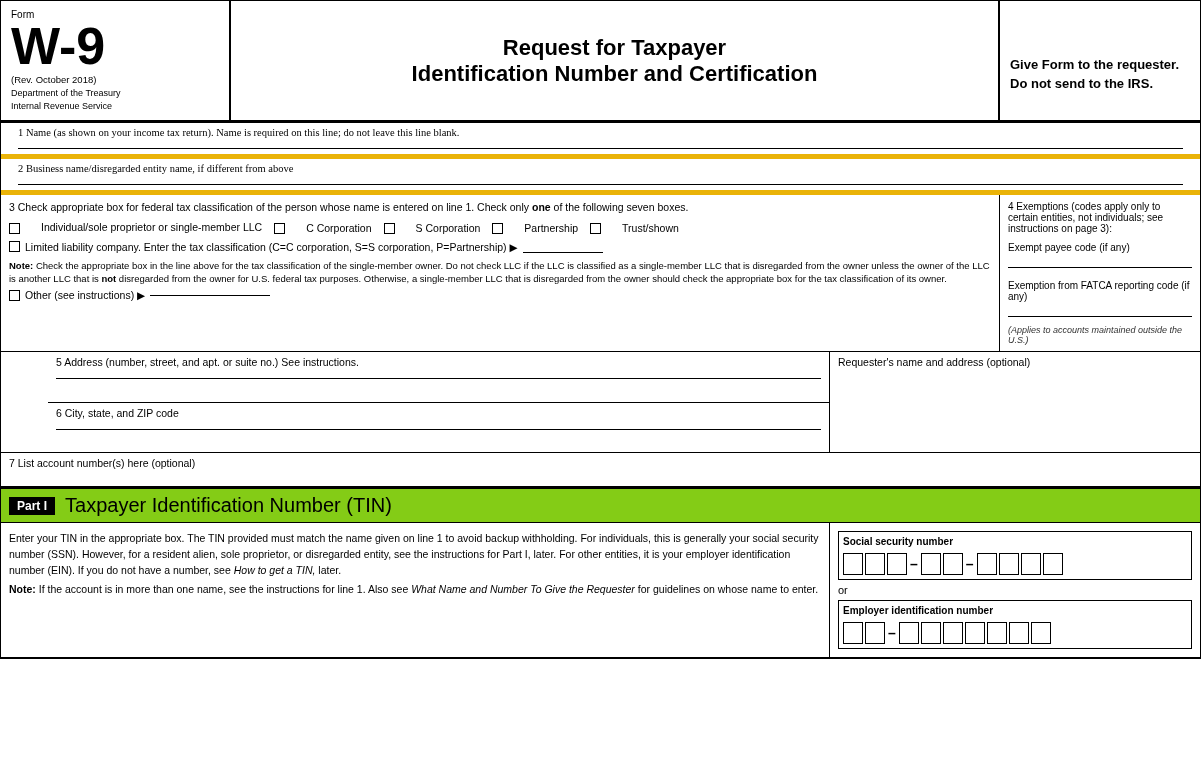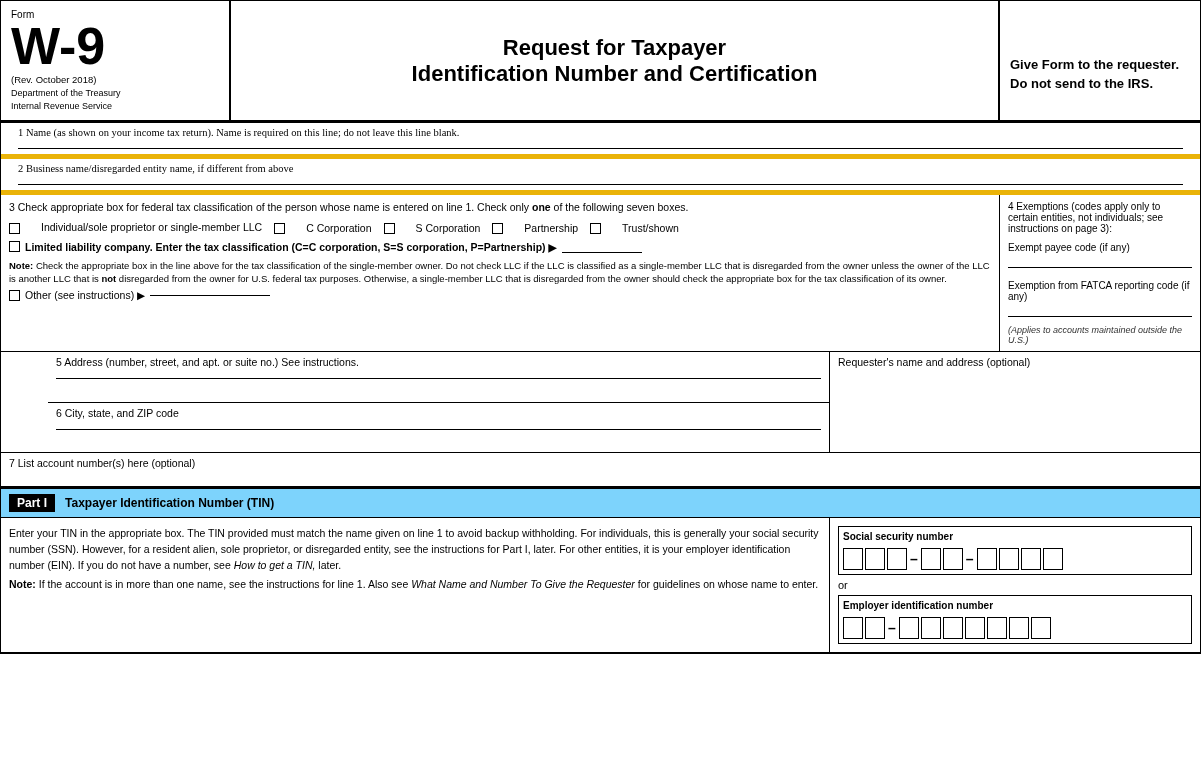--- a/index.html
+++ b/index.html
@@ -32,21 +32,21 @@
     .section-3 { flex: 1; border-right: 1px solid #000; padding: 6px 8px; }
     .section-4 { width: 200px; flex-shrink: 0; padding: 6px 8px; font-size: 10px; }
 
     .section-3-header { font-size: 10.5px; margin-bottom: 8px; }
     .checkboxes-row { display: flex; align-items: center; gap: 2px; margin: 6px 0; flex-wrap: wrap; }
     .checkbox-item { display: flex; align-items: center; gap: 21px; margin-right: 10px; }
     .checkbox-box { width: 11px; height: 11px; border: 1px solid #000; display: inline-block; flex-shrink: 0; }
     .checkbox-label { font-size: 10.5px; white-space: nowrap; }
     .checkbox-label-wrap { font-size: 10.5px; line-height: 1.3; }
 
-    .llc-row { display: flex; align-items: flex-start; gap: 5px; margin: 6px 0; font-weight: bold; }
+    .llc-row { display: flex; align-items: flex-start; gap: 5px; margin: 6px 0; }
     .llc-text { font-size: 10.5px; flex: 1; }
     .llc-line { display: inline-block; width: 80px; border-bottom: 1px solid #000; vertical-align: bottom; margin-left: 3px; }
 
     .note-text { font-size: 9.5px; line-height: 1.4; margin: 4px 0; }
     .note-text strong { font-weight: bold; }
 
     .other-row { display: flex; align-items: center; gap: 5px; margin-top: 4px; }
     .other-text { font-size: 10.5px; }
     .other-line { display: inline-block; width: 120px; border-bottom: 1px solid #000; vertical-align: bottom; }
 
@@ -60,23 +60,23 @@
     .address-section { display: flex; border-bottom: 1px solid #000; padding-left: 47px; }
     .address-left { flex: 1; border-right: 1px solid #000; }
     .address-right { width: 370px; flex-shrink: 0; }
     .address-field { padding: 4px 8px; min-height: 50px; }
     .requester-field { padding: 4px 8px; min-height: 100px; }
     .city-field { padding: 4px 8px; min-height: 50px; border-top: 1px solid #000; }
 
     .account-row { padding: 4px 8px; min-height: 36px; border-bottom: 3px solid #000; }
 
     
-    .part-header { display: flex; align-items: center; gap: 10px; padding: 5px 8px; background: #7dd3fc; border-bottom: 1px solid #000; }
+    .part-header { display: flex; align-items: center; gap: 10px; padding: 5px 8px; background: #84cc16; border-bottom: 1px solid #000; }
     .part-badge { background: #000; color: #fff; padding: 2px 8px; font-weight: bold; font-size: 12px; white-space: nowrap; }
-    .part-title { font-size: 12px; font-weight: bold; text-align: center; }
+    .part-title { font-size: 20px; font-weight: normal; text-align: center; }
 
     
     .part-i-content { display: flex; border-bottom: 1px solid #000; }
     .part-i-left { flex: 1; padding: 8px; border-right: 1px solid #000; font-size: 10.5px; line-height: 1.5; }
     .part-i-left p { margin-bottom: 4px; }
     .part-i-left em { font-style: italic; }
     .part-i-right { width: 370px; flex-shrink: 0; padding: 8px; }
 
     .ssn-box { border: 1px solid #000; padding: 4px; margin-bottom: 4px; }
     .ssn-label { font-size: 10px; font-weight: bold; margin-bottom: 6px; }

